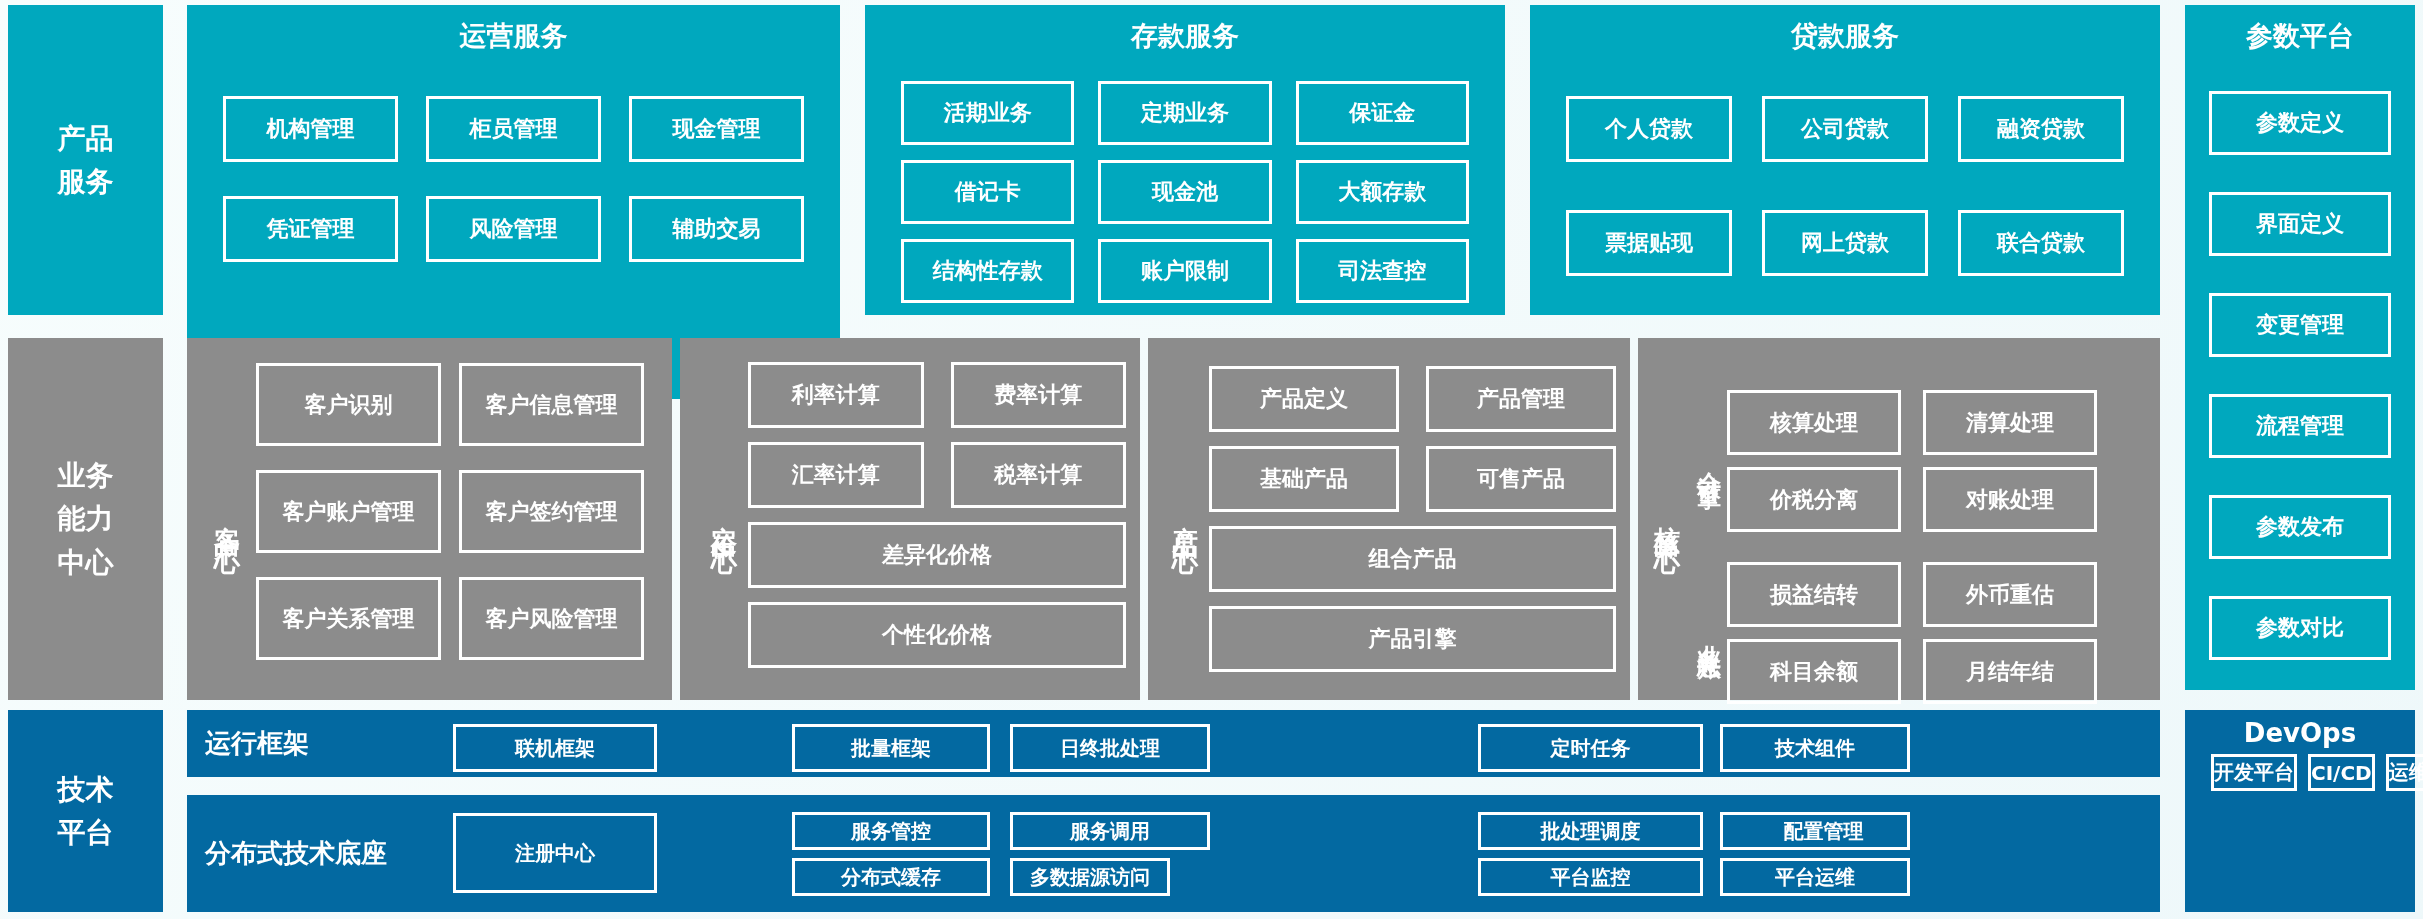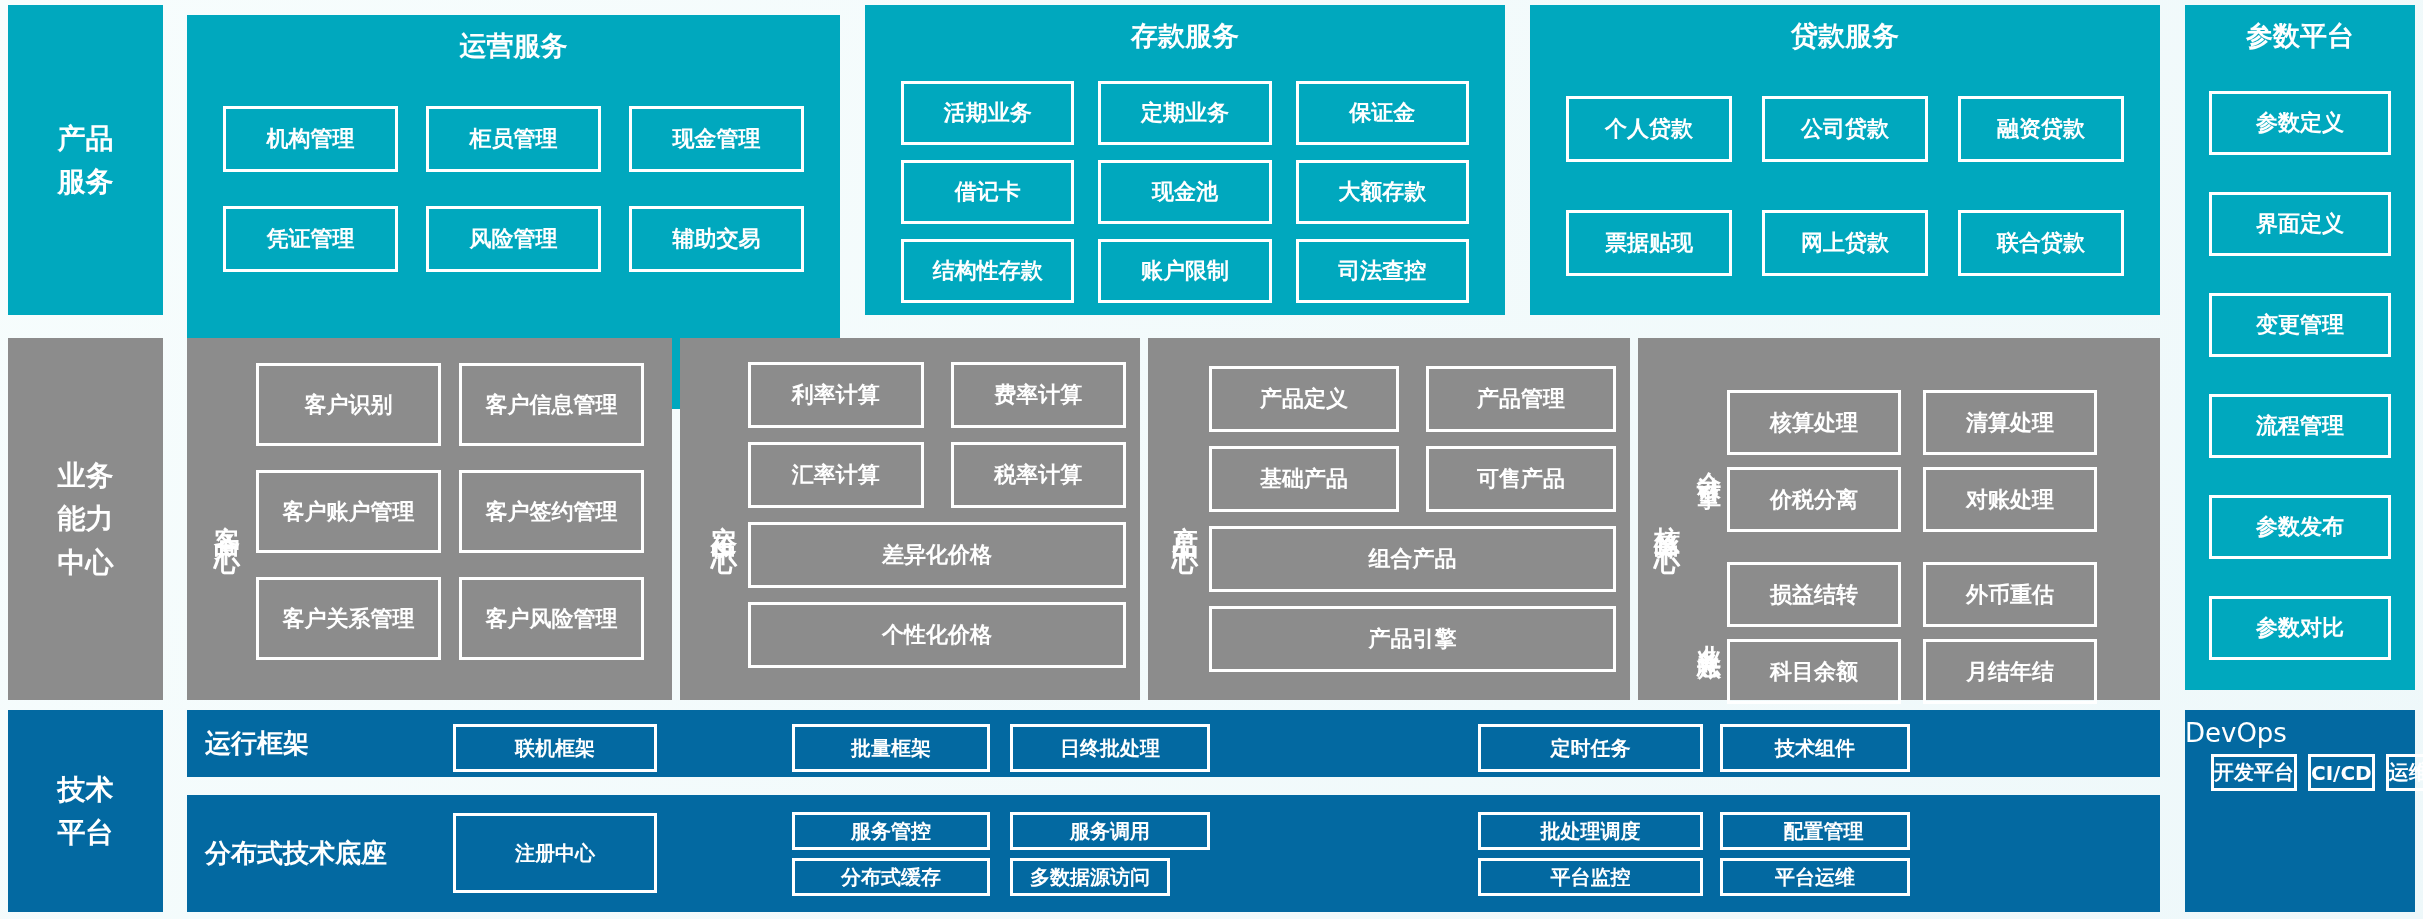--- a/index.html
+++ b/index.html
@@ -20,21 +20,21 @@
   .rail-label{white-space:pre-line;text-align:center;font-size:28px;font-weight:700;line-height:1.55;}
 
   
   .b{border:3px solid #fff;box-sizing:border-box;color:#fff;font-weight:700;
      display:flex;align-items:center;justify-content:center;text-align:center;
      font-size:22px;background:transparent;}
 
   .panel-title{text-align:center;font-size:27px;font-weight:700;padding-top:13px;}
 
   
-  .p-ops{left:187px;top:15px;width:653px;height:394px;}
+  .p-ops{left:187px;top:5px;width:653px;height:394px;}
   .p-dep{left:865px;top:5px;width:640px;height:310px;}
   .p-loan{left:1530px;top:5px;width:630px;height:310px;}
   .rail-prod{left:8px;top:5px;width:155px;height:310px;}
 
   .g3{display:grid;grid-template-columns:repeat(3,1fr);}
   .ops-grid{margin:42px 36px 0;gap:34px 28px;grid-auto-rows:66px;}
   .dep-grid{margin:27px 36px 0;gap:15px 24px;grid-auto-rows:64px;}
   .loan-grid{margin:42px 36px 0;gap:48px 30px;grid-auto-rows:66px;}
 
   
@@ -75,21 +75,21 @@
   .rail-tech{left:8px;top:710px;width:155px;height:202px;}
   .p-run{left:187px;top:710px;width:1973px;height:67px;}
   .p-dist{left:187px;top:795px;width:1973px;height:117px;}
   .p-devops{left:2185px;top:710px;width:230px;height:202px;}
 
   .row-label{position:absolute;left:18px;top:0;font-size:26px;font-weight:700;
              display:flex;align-items:center;height:100%;}
   .abs-box{position:absolute;font-size:20px;}
   .p-run .abs-box{top:14px;height:48px;}
 
-  .devops-title{font-size:26px;font-weight:400;padding-top:8px;}
+  .devops-title{text-align:center;font-size:26px;font-weight:700;padding-top:8px;}
   .devops-stack{display:flex;flex-direction:row;gap:11px;margin:6px 26px 0;}
   .devops-stack .b{height:37px;flex:none;font-size:20px;}
 </style>
 </head>
 <body>
 
 <div class="canvas">
 
   <div class="panel teal rail rail-prod">
     <div class="rail-label">产品

